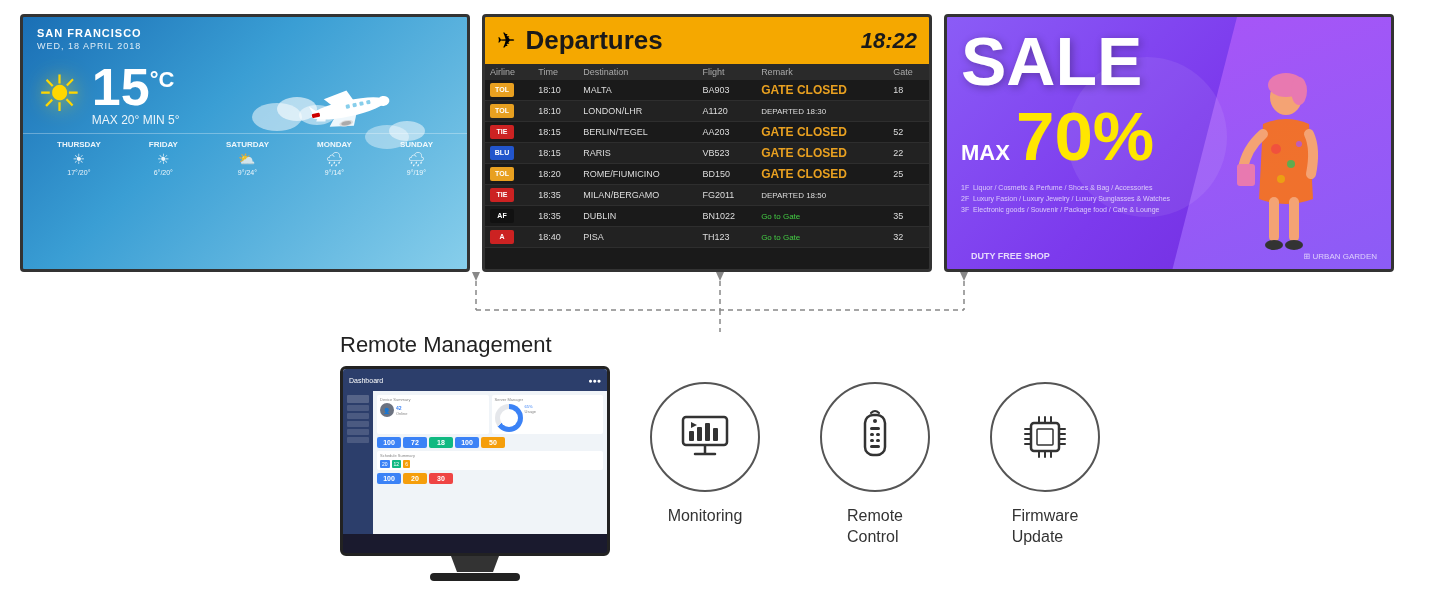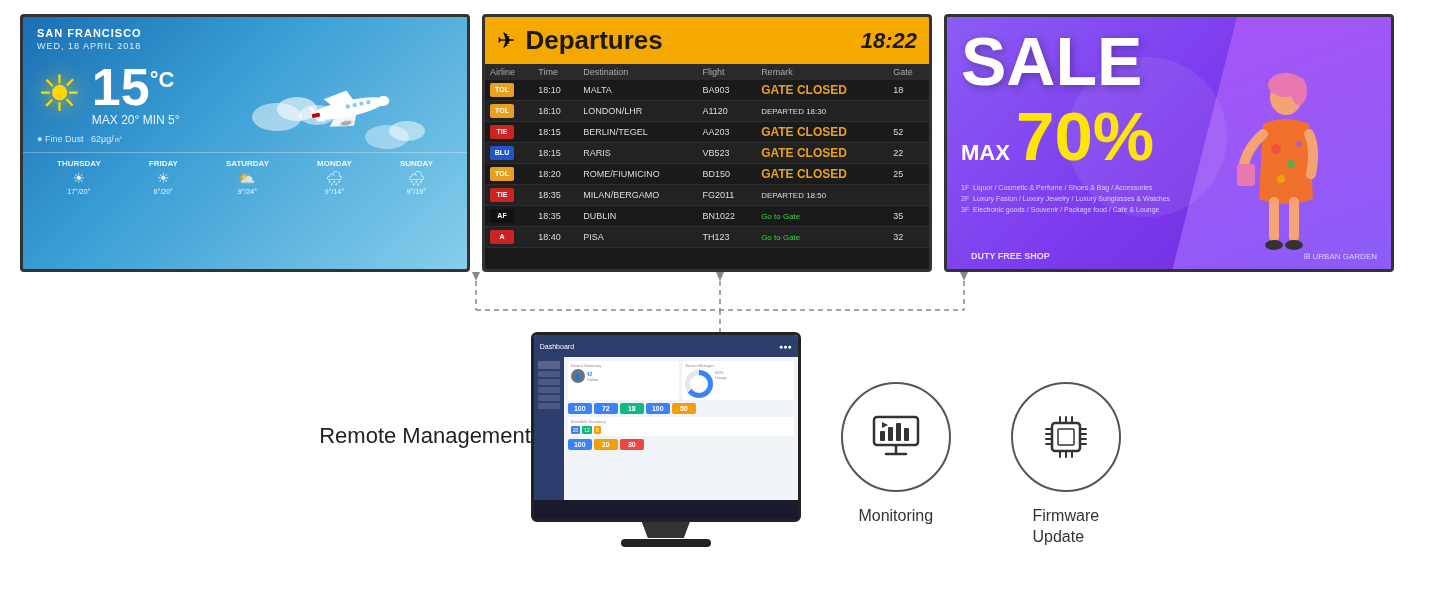--- a/index.html
+++ b/index.html
@@ -284,21 +284,21 @@
       justify-content: center;
       align-items: flex-start;
       gap: 40px;
       padding: 0 60px;
       margin-top: 0px;
     }
 
     
     .mgmt-area {
       display: flex;
-      align-items: center;
+      flex-direction: column;
     }
     .mgmt-label {
       font-size: 22px;
       color: #222;
       margin-bottom: 8px;
       font-weight: 300;
     }
     .monitor-img {
       width: 270px;
       height: 190px;
@@ -482,23 +482,20 @@
       <div class="weather-main">
         <div class="weather-sun">☀</div>
         <div>
           <div class="weather-temp">
             <span>15</span><sup>°C</sup>
           </div>
           <div class="weather-minmax">
             MAX <span>20</span>° MIN <span>5</span>°
           </div>
         </div>
-      </div>
-      <div class="weather-dust">
-        ● <span>Fine Dust</span> &nbsp; <span>62μg/㎥</span>
       </div>
       <div class="weather-forecast">
         <div class="forecast-day">
           <div class="day-name">THURSDAY</div>
           <div class="forecast-icon">☀</div>
           <div class="forecast-temp">17°/20°</div>
         </div>
         <div class="forecast-day">
           <div class="day-name">FRIDAY</div>
           <div class="forecast-icon">☀</div>
@@ -798,20 +795,43 @@
 
           <polygon points="14,13 20,16 14,19" fill="#333"></polygon>
 
           <line x1="28" y1="36" x2="28" y2="45" stroke="#333" stroke-width="2.5"></line>
           <line x1="18" y1="45" x2="38" y2="45" stroke="#333" stroke-width="2.5" stroke-linecap="round"></line>
         </svg>
       </div>
       <span class="feature-label">Monitoring</span>
     </div>
 
+    <div class="feature-item">
+      <div class="feature-circle">
+        <svg class="feature-icon-svg" viewBox="0 0 56 56" xmlns="http://www.w3.org/2000/svg">
+
+          <rect x="18" y="6" width="20" height="40" rx="8" stroke="#333" stroke-width="2.5" fill="none"></rect>
+
+          <path d="M24 4 Q28 0 32 4" stroke="#333" stroke-width="2" fill="none" stroke-linecap="round"></path>
+
+          <rect x="23" y="18" width="10" height="3" rx="1.5" fill="#333"></rect>
+          <rect x="23" y="24" width="4" height="3" rx="1.5" fill="#333"></rect>
+          <rect x="29" y="24" width="4" height="3" rx="1.5" fill="#333"></rect>
+          <rect x="23" y="30" width="4" height="3" rx="1.5" fill="#333"></rect>
+          <rect x="29" y="30" width="4" height="3" rx="1.5" fill="#333"></rect>
+          <rect x="23" y="36" width="10" height="3" rx="1.5" fill="#333"></rect>
+
+          <circle cx="28" cy="12" r="2" fill="#333"></circle>
+        </svg>
+      </div>
+      <span class="feature-label">
+        <span>Remote</span><br>
+        <span>Control</span>
+      </span>
+    </div>
 
     <div class="feature-item">
       <div class="feature-circle">
         <svg class="feature-icon-svg" viewBox="0 0 56 56" xmlns="http://www.w3.org/2000/svg">
 
           <rect x="14" y="14" width="28" height="28" rx="3" stroke="#333" stroke-width="2.5" fill="none"></rect>
 
           <rect x="20" y="20" width="16" height="16" rx="1" stroke="#333" stroke-width="1.5" fill="none"></rect>
 
           <line x1="14" y1="20" x2="8" y2="20" stroke="#333" stroke-width="2" stroke-linecap="round"></line>

